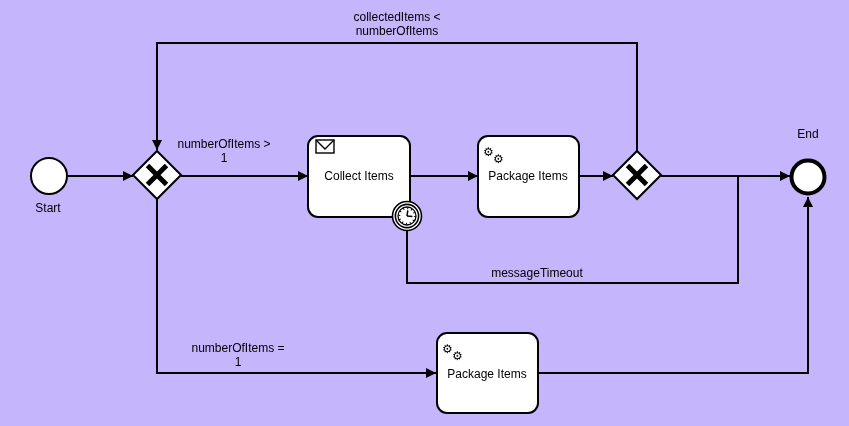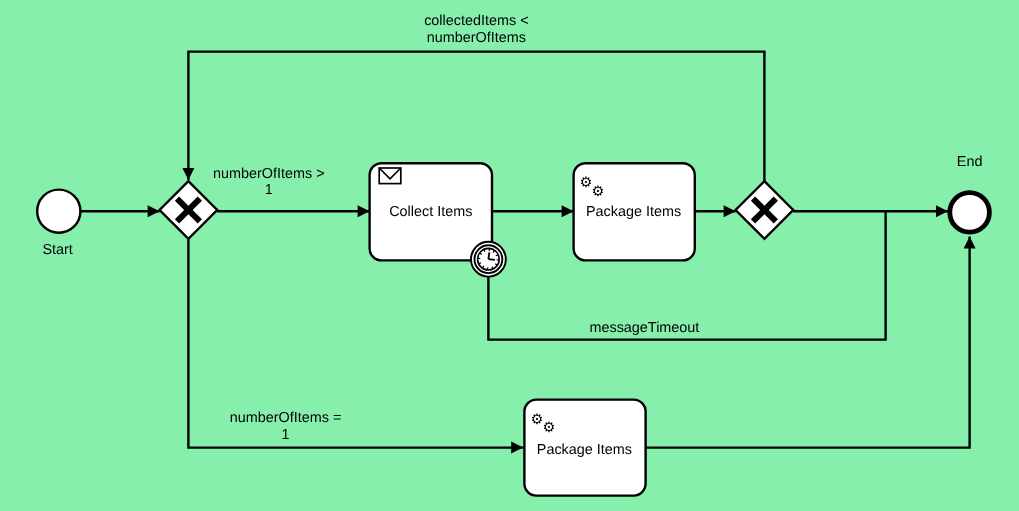--- a/index.html
+++ b/index.html
@@ -1,20 +1,20 @@
 <!DOCTYPE html>
 <html><head>
 <meta charset="utf-8">
 <style>
   html, body { margin: 0; padding: 0; background: #ffffff; }
   .stage {
     position: relative;
     width: 849px;
     height: 426px;
-    background: #86efac;
+    background: #c4b5fd;
     overflow: hidden;
   }
   svg text {
     font-family: "Liberation Sans", sans-serif;
     font-size: 12px;
     fill: #000000;
   }
   svg text.gear {
     font-family: "DejaVu Sans", sans-serif;
   }

